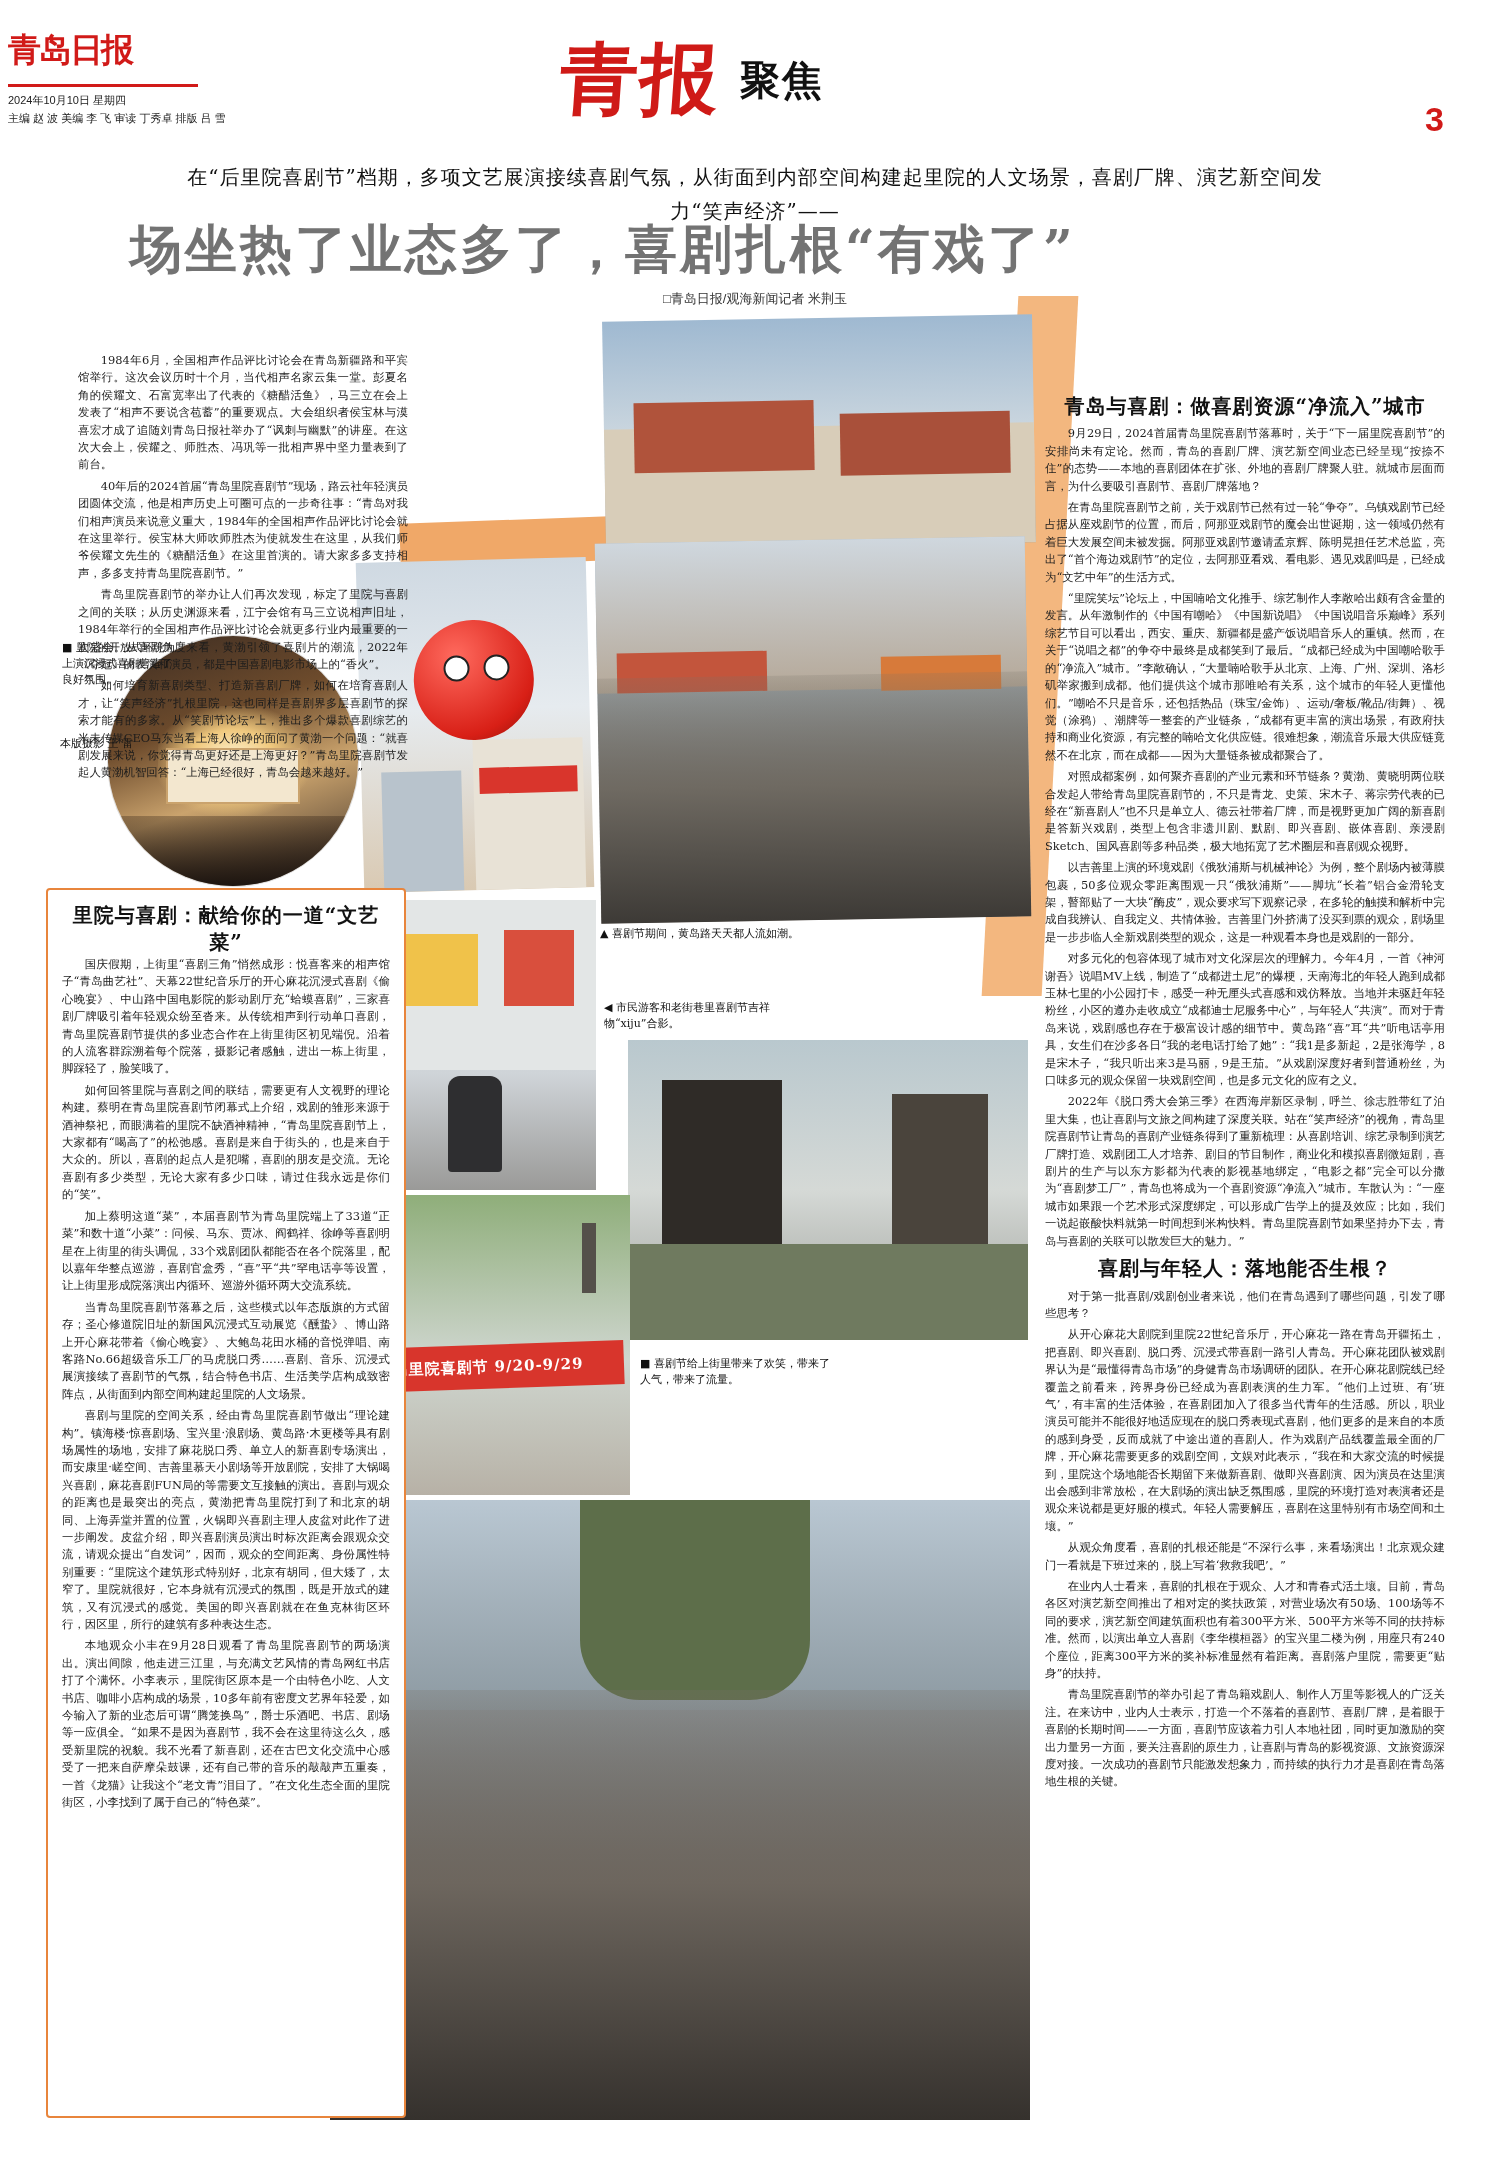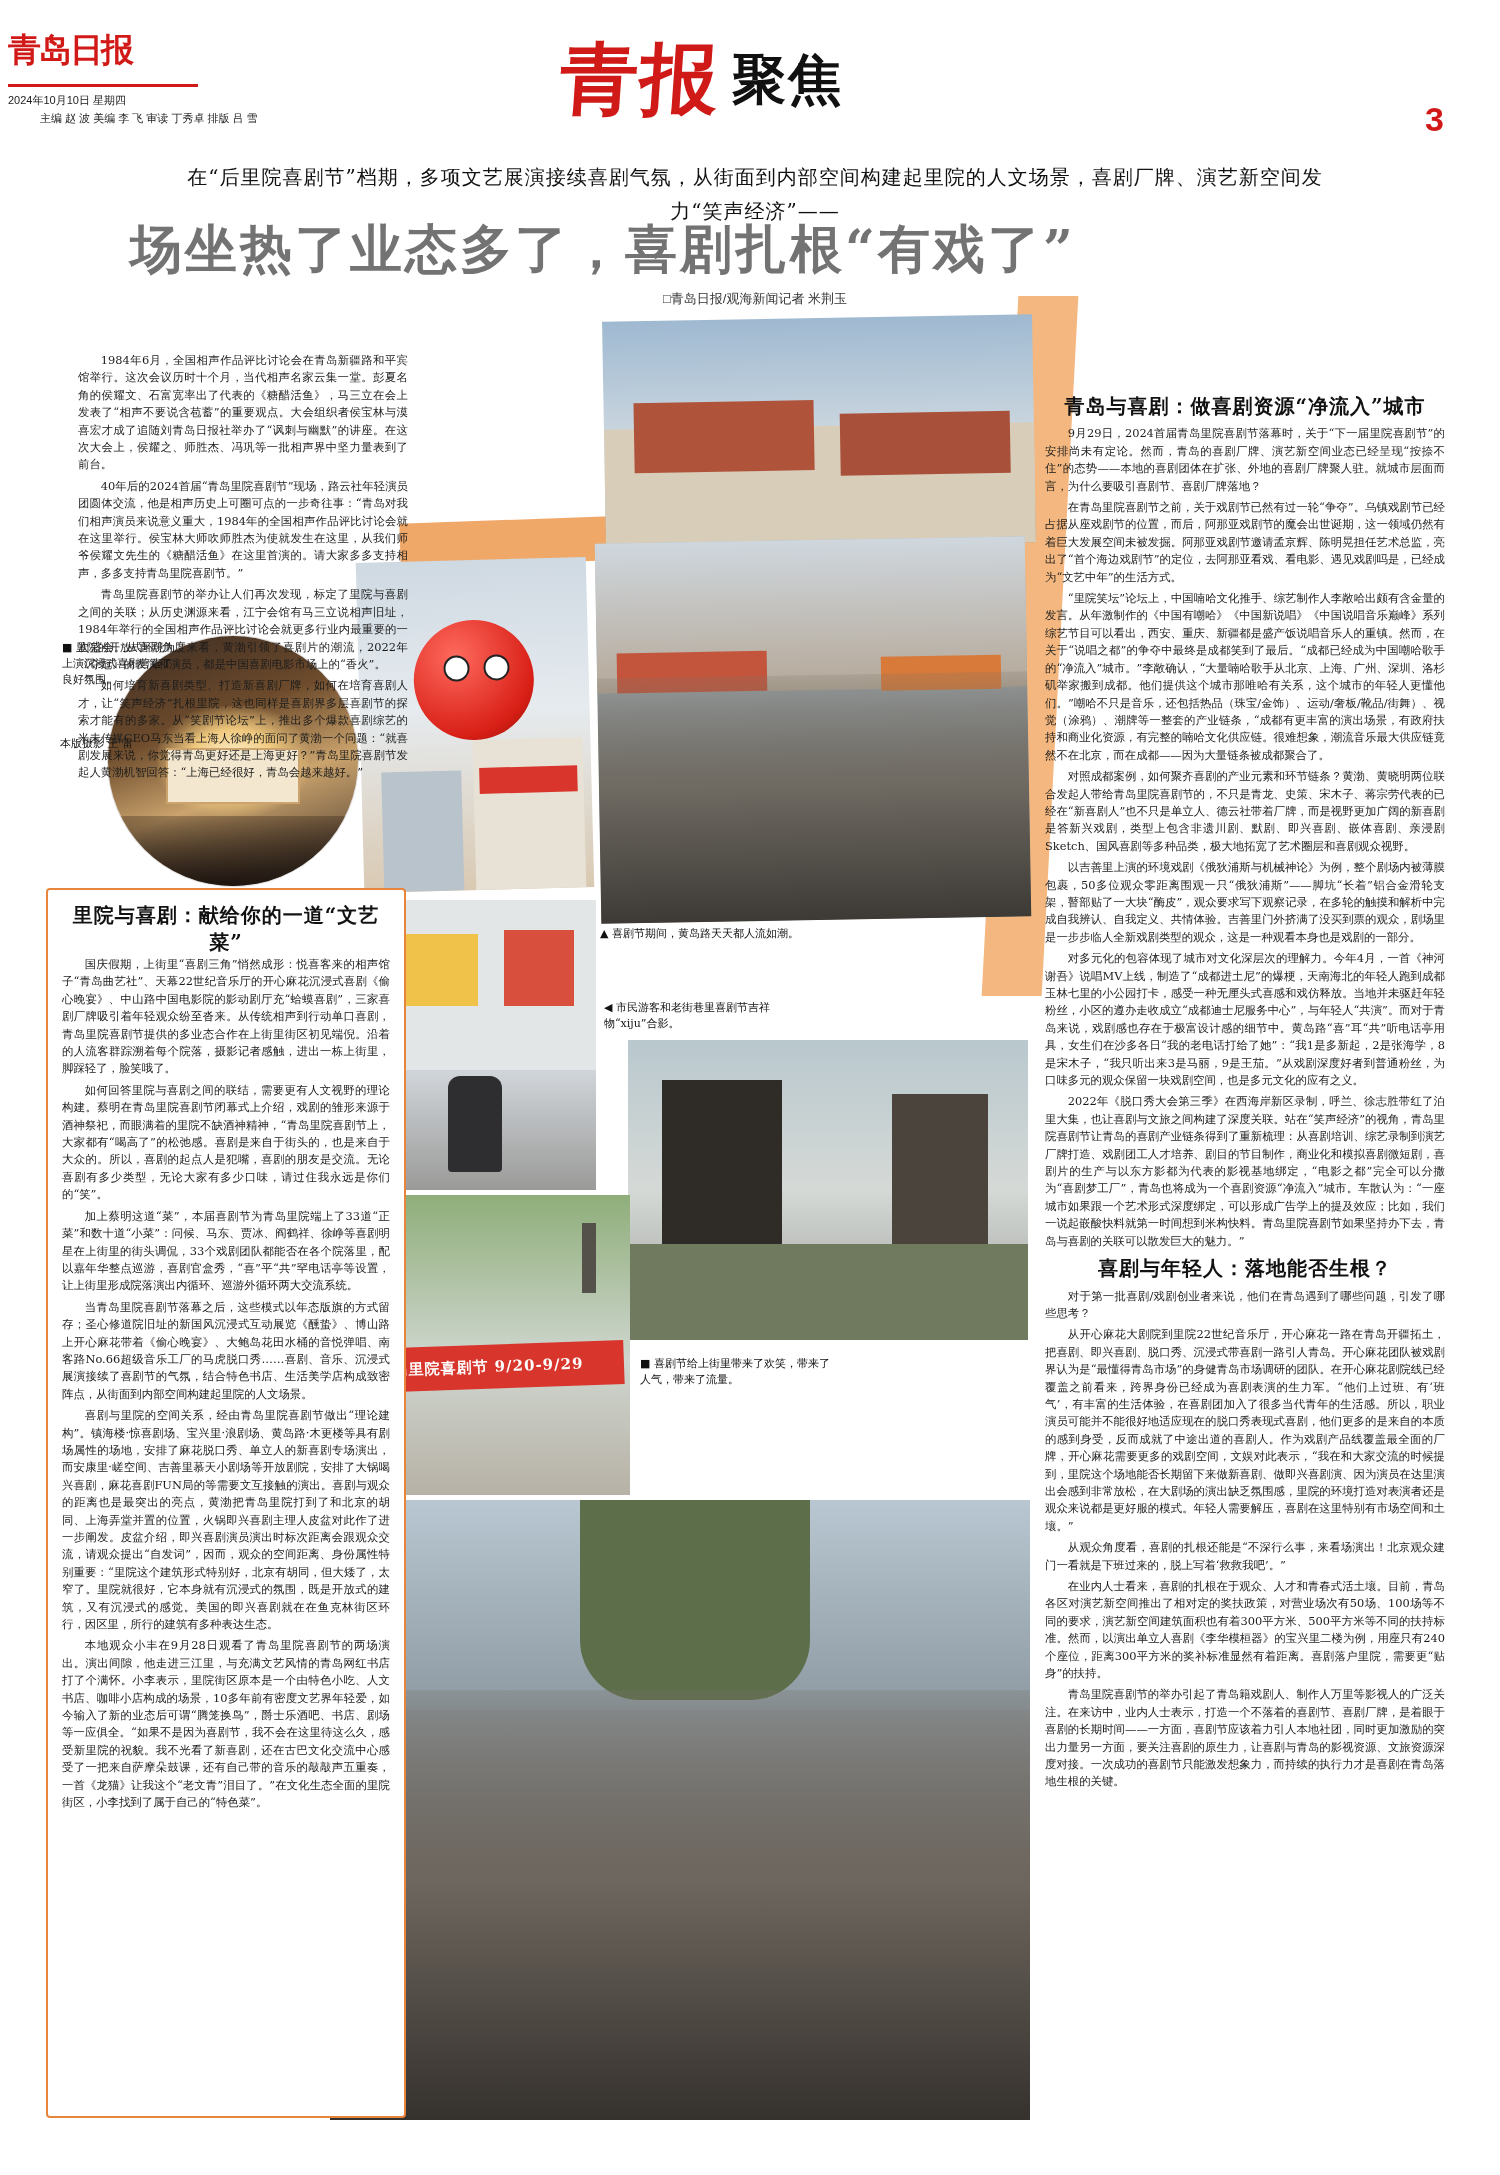--- a/index.html
+++ b/index.html
@@ -30,34 +30,34 @@
   }
   .masthead-rule{
     position:absolute;left:8px;top:84px;width:190px;height:3px;background:#d11a18;
   }
   .issue-line{
     position:absolute;left:8px;top:92px;width:240px;
     font-size:11px;color:#222;font-family:"Liberation Sans",sans-serif;line-height:16px;
   }
   .staff-line{
     position:absolute;left:8px;top:110px;width:300px;
-    font-size:11px;color:#222;font-family:"Liberation Sans",sans-serif;line-height:16px;margin-left:32px;
+    font-size:11px;color:#222;font-family:"Liberation Sans",sans-serif;line-height:16px;
   }
 
   .section-title{
     position:absolute;left:560px;top:28px;width:420px;height:100px;
   }
   .section-title .cn-red{
     font-family:"DejaVu Serif",serif;font-weight:bold;font-size:78px;color:#cf1a17;
     letter-spacing:2px;display:inline-block;vertical-align:middle;
     transform:skewX(-4deg);
   }
   .section-title .cn-black{
-    font-family:"DejaVu Serif",serif;font-weight:bold;font-size:54px;color:#111;
-    letter-spacing:2px;display:inline-block;vertical-align:middle;margin-left:8px;
+    font-family:"DejaVu Serif",serif;font-weight:bold;font-size:40px;color:#111;
+    letter-spacing:2px;display:inline-block;vertical-align:middle;margin-left:16px;
   }
   .page-number{
     position:absolute;left:1425px;top:100px;font-size:34px;color:#d11a18;
     font-family:"Liberation Sans",sans-serif;font-weight:bold;
   }
 
   
   .kicker{
     position:absolute;left:170px;top:160px;width:1170px;
     text-align:center;font-size:20px;line-height:34px;color:#111;

